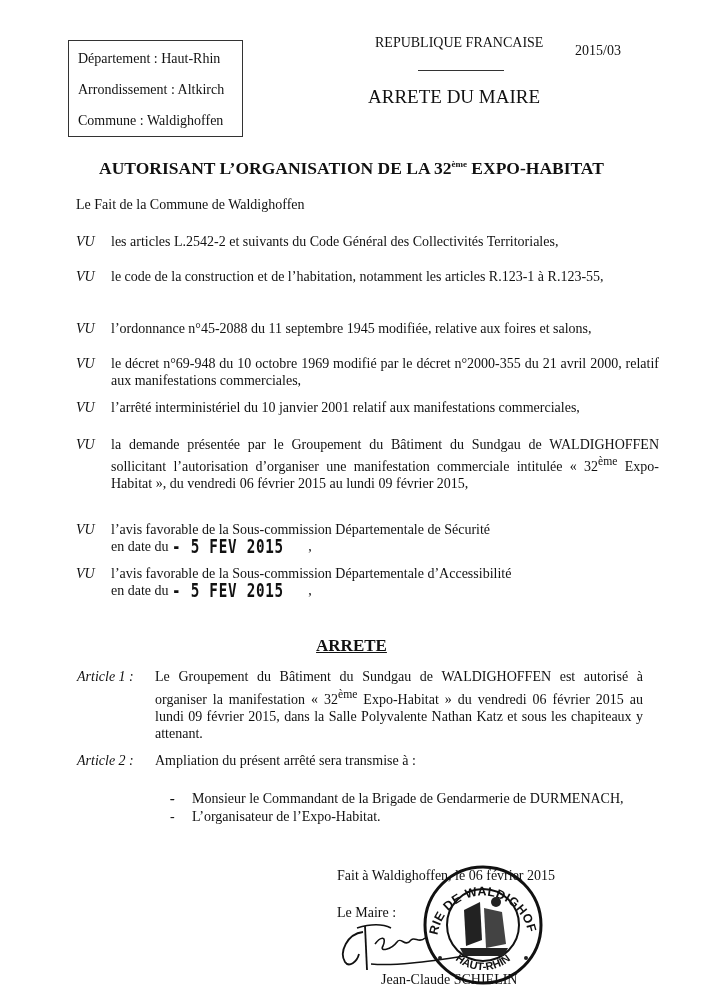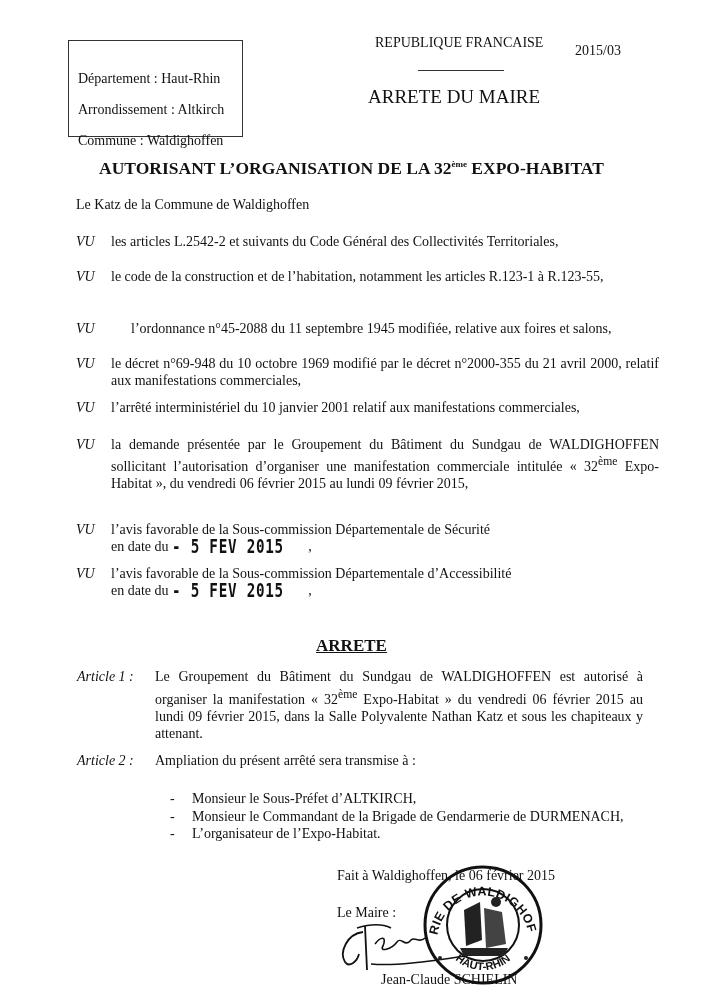--- a/index.html
+++ b/index.html
@@ -6,21 +6,21 @@
     body {
       width: 703px; height: 1000px; position: relative; overflow: hidden;
       font-family: "Liberation Serif", "DejaVu Serif", serif;
       color: #111111;
     }
     .page { position: absolute; left: 0; top: 0; width: 703px; height: 1000px; }
 
     .admin-box {
       position: absolute; left: 68px; top: 40px; width: 175px; height: 97px;
       border: 1.5px solid #333; box-sizing: border-box;
-      padding: 21px 0 0 9px; font-size: 14px; line-height: 34px;
+      padding: 1px 0 0 9px; font-size: 14px; line-height: 34px;
     }
     .admin-box div { white-space: nowrap; line-height: 34px; height: 31px; }
 
     .republique {
       position: absolute; left: 375px; top: 35px; font-size: 14px; white-space: nowrap;
     }
     .ref-number {
       position: absolute; left: 575px; top: 43px; font-size: 14px;
     }
     .rep-rule {
@@ -78,35 +78,35 @@
     <div>Commune : Waldighoffen</div>
   </div>
 
   <div class="republique">REPUBLIQUE FRANCAISE</div>
   <div class="ref-number">2015/03</div>
   <div class="rep-rule"></div>
   <div class="arrete-maire">ARRETE DU MAIRE</div>
 
   <div class="main-title"><span>AUTORISANT L’ORGANISATION DE LA 32</span><sup>ème</sup><span> EXPO-HABITAT</span></div>
 
-  <div class="intro">Le Katz de la Commune de Waldighoffen</div>
+  <div class="intro">Le Fait de la Commune de Waldighoffen</div>
 
   <div class="vu-item" style="top:233px;">
     <span class="vu-label">VU</span>
     <div class="vu-text ragged" style="white-space:nowrap;">les articles L.2542-2 et suivants du Code Général des Collectivités Territoriales,</div>
   </div>
 
   <div class="vu-item" style="top:268px;">
     <span class="vu-label">VU</span>
     <div class="vu-text" style="width:548px;">le code de la construction et de l’habitation, notamment les articles R.123-1 à R.123-55,</div>
   </div>
 
   <div class="vu-item" style="top:320px;">
     <span class="vu-label">VU</span>
-    <div class="vu-text ragged" style="white-space:nowrap;margin-left:20px;">l’ordonnance n°45-2088 du 11 septembre 1945 modifiée, relative aux foires et salons,</div>
+    <div class="vu-text ragged" style="white-space:nowrap;">l’ordonnance n°45-2088 du 11 septembre 1945 modifiée, relative aux foires et salons,</div>
   </div>
 
   <div class="vu-item" style="top:355px;">
     <span class="vu-label">VU</span>
     <div class="vu-text" style="width:548px;">le décret n°69-948 du 10 octobre 1969 modifié par le décret n°2000-355 du 21 avril 2000, relatif aux manifestations commerciales,</div>
   </div>
 
   <div class="vu-item" style="top:399px;">
     <span class="vu-label">VU</span>
     <div class="vu-text ragged" style="white-space:nowrap;">l’arrêté interministériel du 10 janvier 2001 relatif aux manifestations commerciales,</div>
@@ -137,21 +137,21 @@
 
   <div class="article" style="top:668px;">
     <span class="article-label">Article 1 :</span>
     <div class="article-text"><span>Le Groupement du Bâtiment du Sundgau de WALDIGHOFFEN est autorisé à organiser la manifestation « 32</span><sup>ème</sup><span> Expo-Habitat » du vendredi 06 février 2015 au lundi 09 février 2015, dans la Salle Polyvalente Nathan Katz et sous les chapiteaux y attenant.</span></div>
   </div>
 
   <div class="article" style="top:752px;">
     <span class="article-label">Article 2 :</span>
     <div class="article-text">Ampliation du présent arrêté sera transmise à :</div>
     <ul class="recipients">
-      <li><span class="dash">-</span><span>Monsieur le Sous-Préfet d’ALTKIRCH,</span></li>
+      <li><span class="dash">-</span></li>
       <li><span class="dash">-</span><span>Monsieur le Commandant de la Brigade de Gendarmerie de DURMENACH,</span></li>
       <li><span class="dash">-</span><span>L’organisateur de l’Expo-Habitat.</span></li>
     </ul>
   </div>
 
   <div class="fait">Fait à Waldighoffen, le 06 février 2015</div>
   <div class="le-maire">Le Maire :</div>
 
   <svg class="signature" viewBox="0 0 140 52">
     <path d="M28 10 C 12 12, 4 30, 10 40 C 14 46, 22 40, 24 32" fill="none" stroke="#111" stroke-width="1.8"></path>

